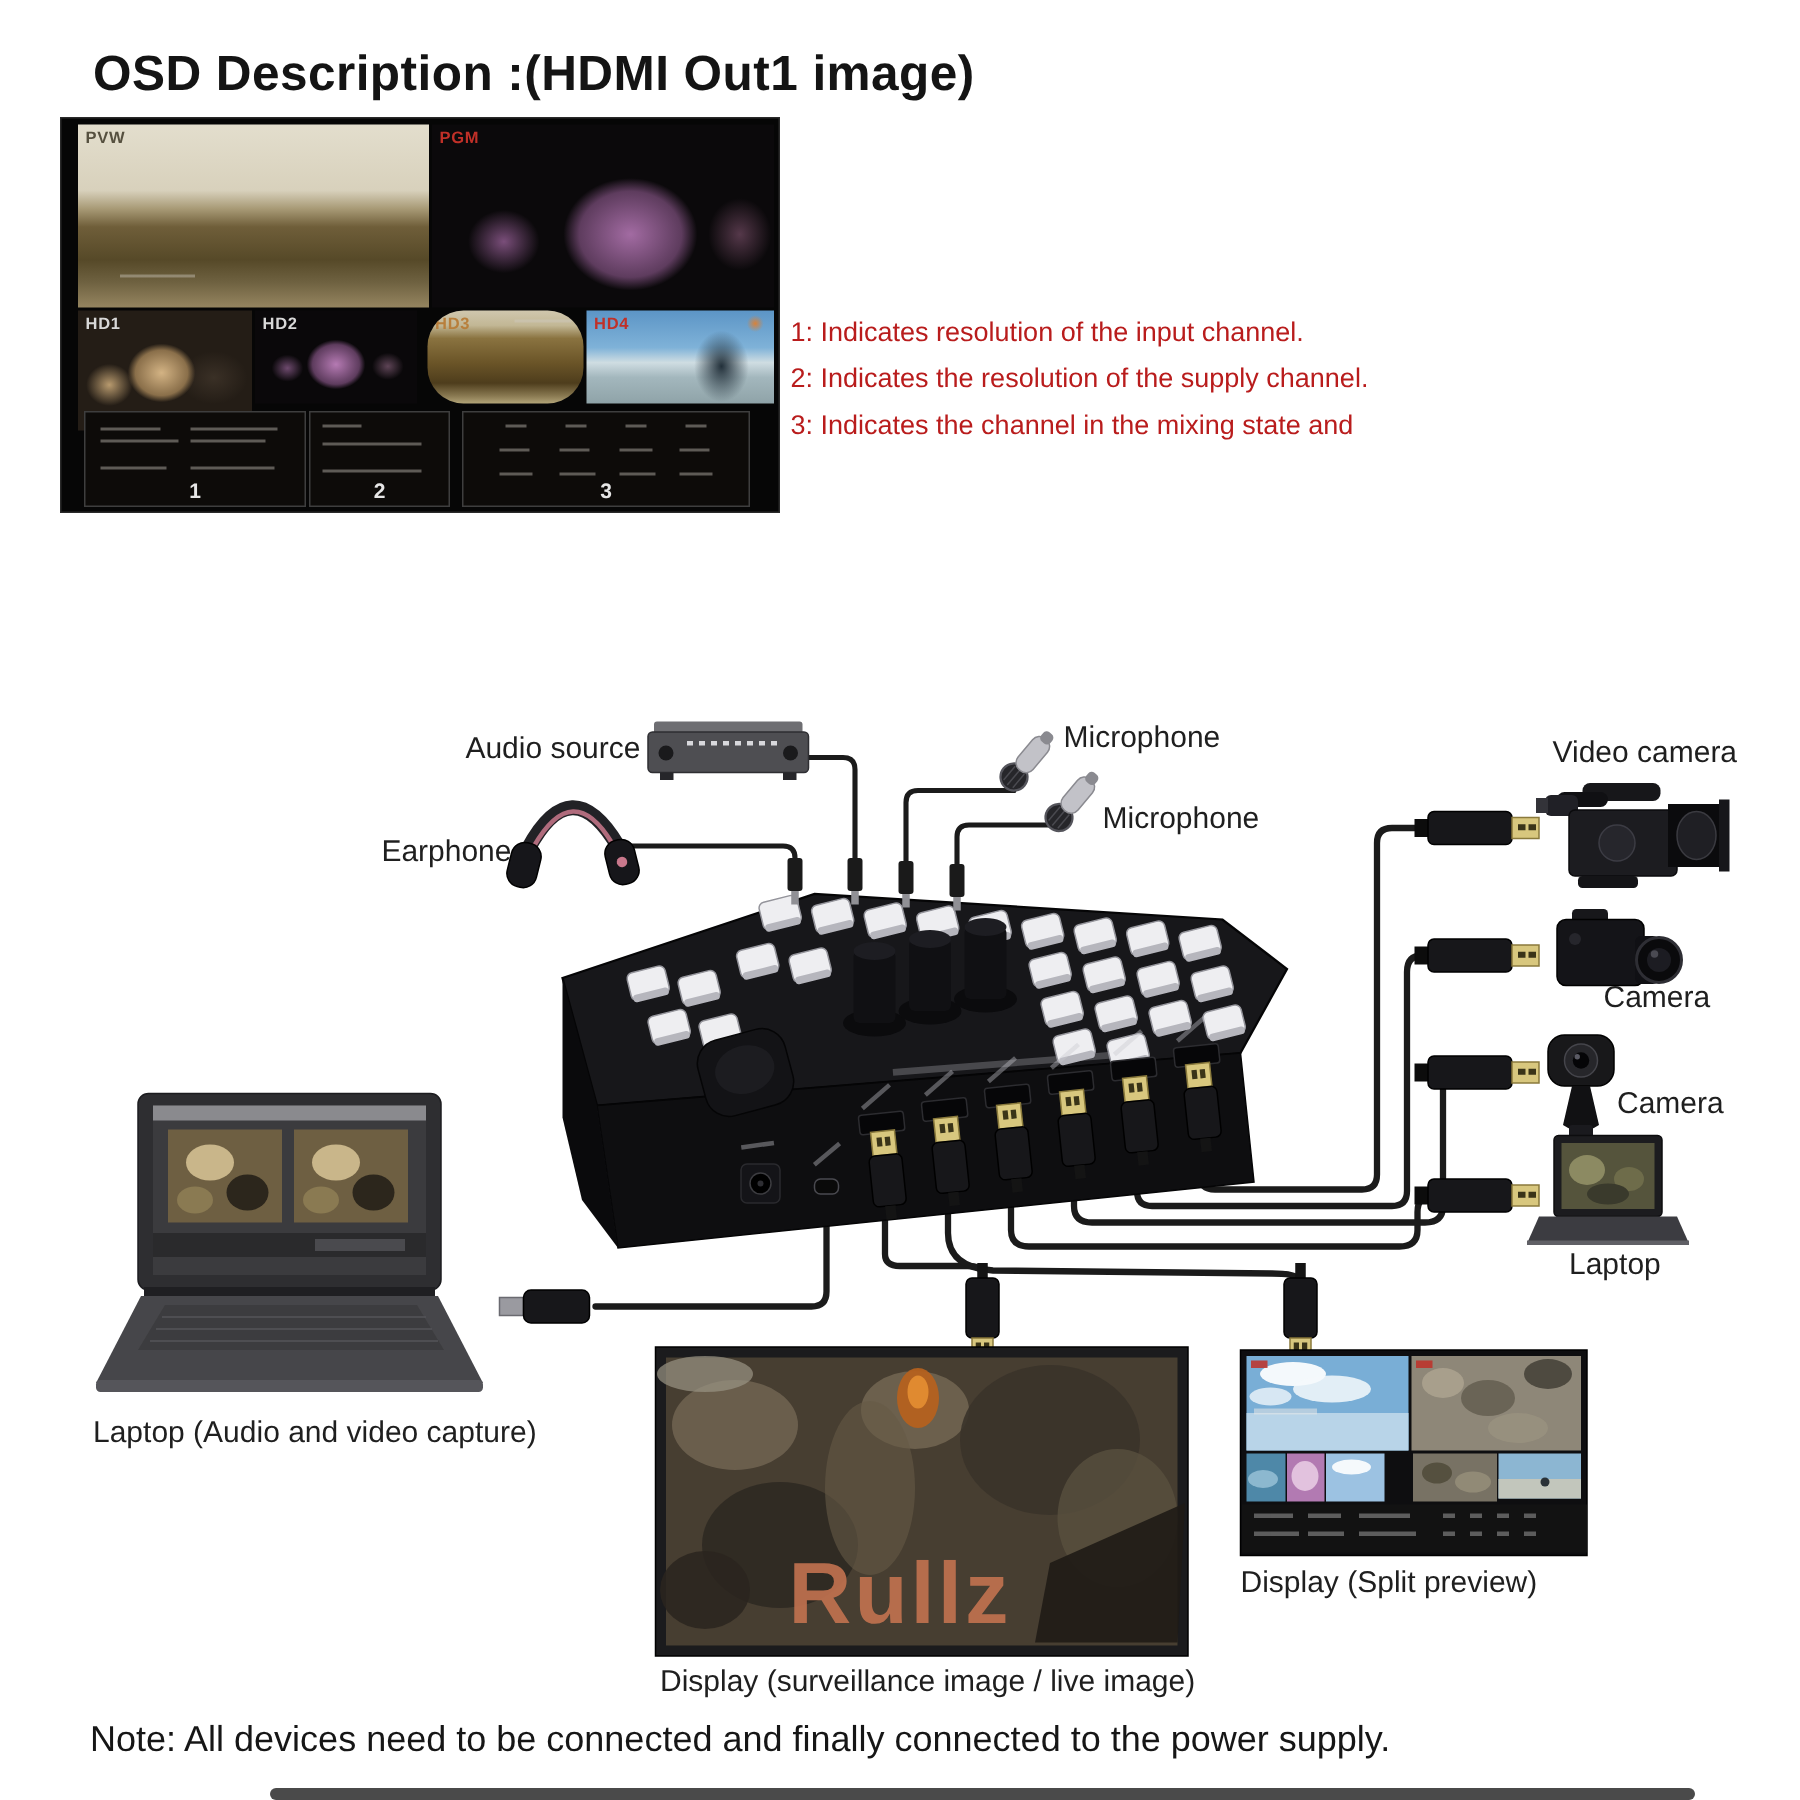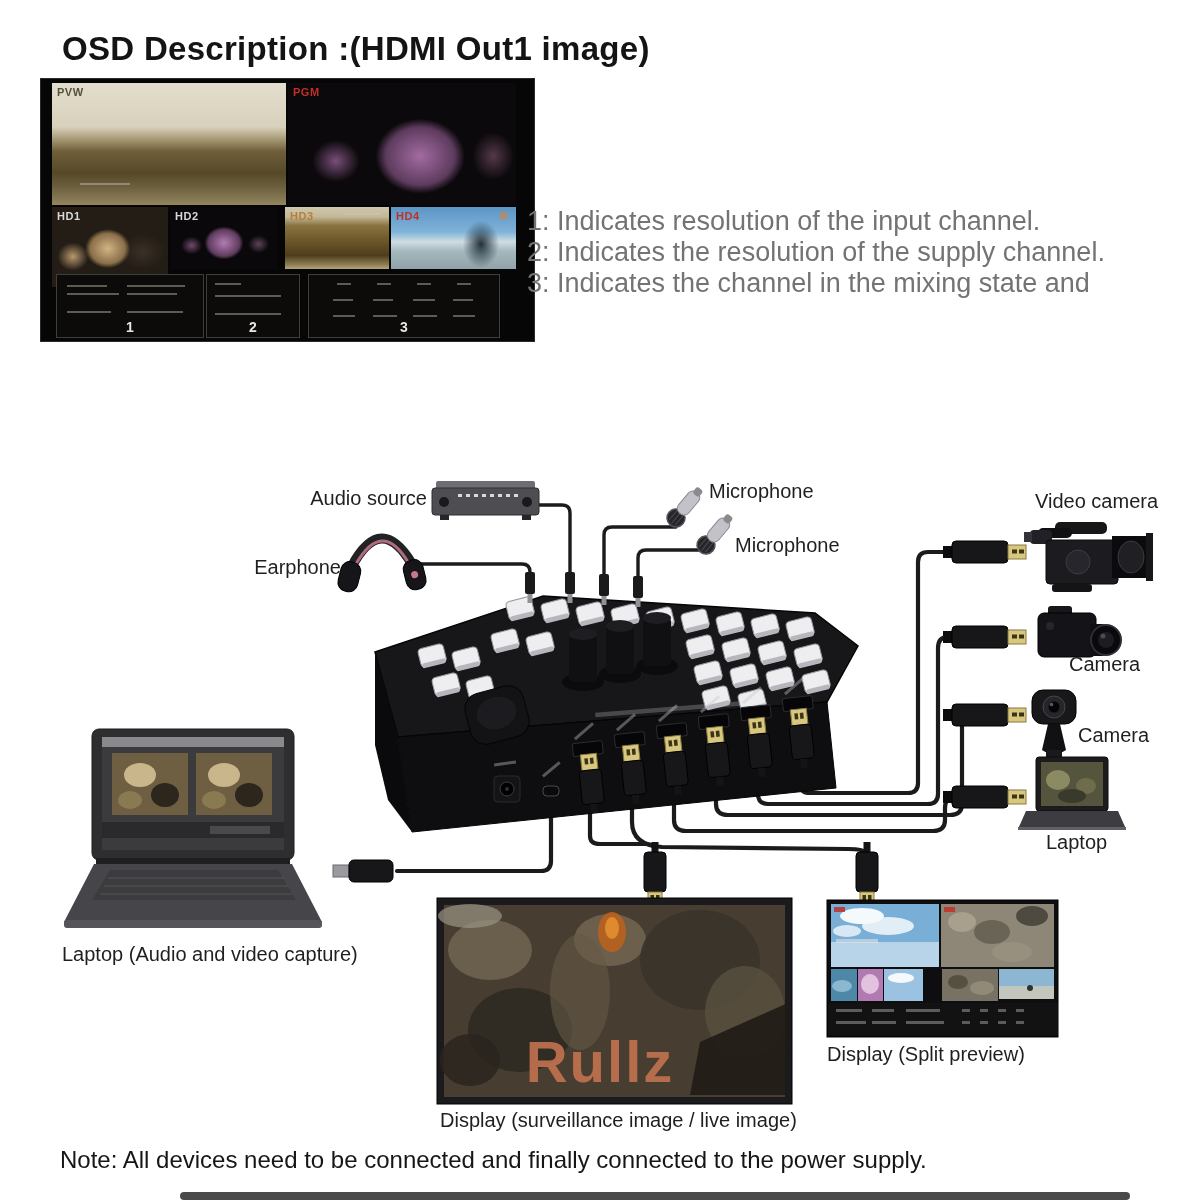--- a/index.html
+++ b/index.html
@@ -1,48 +1,48 @@
 <!DOCTYPE html>
 <html><head>
 <meta charset="utf-8">
 <style>
   html,body{margin:0;padding:0;background:#ffffff;}
   .page{position:relative;width:1200px;height:1200px;background:#ffffff;overflow:hidden;
         font-family:"Liberation Sans", sans-serif;}
   .h1{position:absolute;font-weight:bold;font-size:33px;color:#141414;letter-spacing:.3px;white-space:nowrap;}
   #osdTitle{left:62px;top:6px;margin-top:24px;}
   #appTitle{left:62px;top:402px;}
-  .notes{position:absolute;left:527px;top:206px;font-size:27px;line-height:31px;color:#737373;white-space:nowrap;}
+  .notes{position:absolute;left:527px;top:206px;font-size:18px;line-height:31px;color:#b91c1c;white-space:nowrap;}
   .notes .indent{padding-left:31px;}
   .note{position:absolute;left:60px;top:1146px;font-size:24px;color:#161616;white-space:nowrap;}
   .bstrip{position:absolute;left:180px;top:1192px;width:950px;height:8px;background:#4a4a4a;border-radius:4px;}
 
   
   .preview{position:absolute;left:40px;top:78px;width:480px;height:264px;background:#060606;
-           box-shadow:0 0 0 1px #2a2a2a inset;padding-left:15px;}
+           box-shadow:0 0 0 1px #2a2a2a inset;}
   .pan{position:absolute;overflow:hidden;}
   .plabel{position:absolute;top:3px;left:5px;font-size:11px;font-weight:bold;letter-spacing:.5px;}
   .num{position:absolute;bottom:2px;left:0;width:100%;text-align:center;color:#e6e6e6;font-size:14px;font-weight:bold;}
   .fl{position:absolute;height:2px;background:#cfcbc2;opacity:.42;}
   .pvw{left:12px;top:5px;width:234px;height:122px;
     background:linear-gradient(180deg,#e3decd 0%,#d8d1bc 36%,#a89a76 46%,#6f5e39 56%,#564928 74%,#6e6140 86%,#958560 100%);}
   .pgm{left:248px;top:5px;width:228px;height:122px;background:
     radial-gradient(ellipse 62px 52px at 58% 60%,#a26ba2 0%,#5e3c5e 55%,rgba(0,0,0,0) 72%),
     radial-gradient(ellipse 34px 30px at 21% 64%,#7a4e7a 0%,rgba(0,0,0,0) 70%),
     radial-gradient(ellipse 28px 32px at 90% 60%,#55384a 0%,rgba(0,0,0,0) 75%),#0b090b;}
   .hd1{left:12px;top:129px;width:116px;height:80px;background:
     radial-gradient(ellipse 30px 26px at 48% 52%,#d3b384 0%,#8a6f4a 58%,rgba(0,0,0,0) 75%),
     radial-gradient(ellipse 22px 20px at 18% 62%,#b89a6e 0%,rgba(0,0,0,0) 70%),
     radial-gradient(ellipse 28px 22px at 78% 56%,#3a3026 0%,rgba(0,0,0,0) 80%),#241d16;}
   .hd2{left:130px;top:129px;width:108px;height:62px;background:
     radial-gradient(ellipse 26px 22px at 50% 58%,#b57ab3 0%,#5e3c5e 60%,rgba(0,0,0,0) 75%),
     radial-gradient(ellipse 14px 12px at 20% 62%,#6e4a6e 0%,rgba(0,0,0,0) 75%),
     radial-gradient(ellipse 14px 12px at 82% 60%,#5e4456 0%,rgba(0,0,0,0) 75%),#0a080a;}
   .hd3{left:245px;top:129px;width:104px;height:62px;
-    background:linear-gradient(180deg,#d0c7ae 0%,#c2b795 16%,#8a7340 30%,#6b5528 56%,#4e3d1c 78%,#8a7a52 92%,#b2a478 100%);}
+    background:linear-gradient(180deg,#d0c7ae 0%,#c2b795 16%,#8a7340 30%,#6b5528 56%,#4e3d1c 78%,#8a7a52 92%,#b2a478 100%);border-radius:24px;}
   .hd4{left:351px;top:129px;width:125px;height:62px;background:
     radial-gradient(ellipse 26px 34px at 72% 60%,#22303a 0%,rgba(0,0,0,0) 70%),
     radial-gradient(circle 7px at 90% 14%,#d8823a 0%,rgba(0,0,0,0) 80%),
     linear-gradient(180deg,#5c95c6 0%,#7fb2d8 40%,#cfdde2 56%,#a3b7bd 72%,#8fa3a8 100%);}
   .info{background:#0d0b09;border:1px solid #3e3e3e;}
   .i1{left:16px;top:196px;width:146px;height:62px;}
   .i2{left:166px;top:196px;width:92px;height:62px;}
   .i3{left:268px;top:196px;width:190px;height:62px;}
 
   .diagram{position:absolute;left:0;top:450px;}

